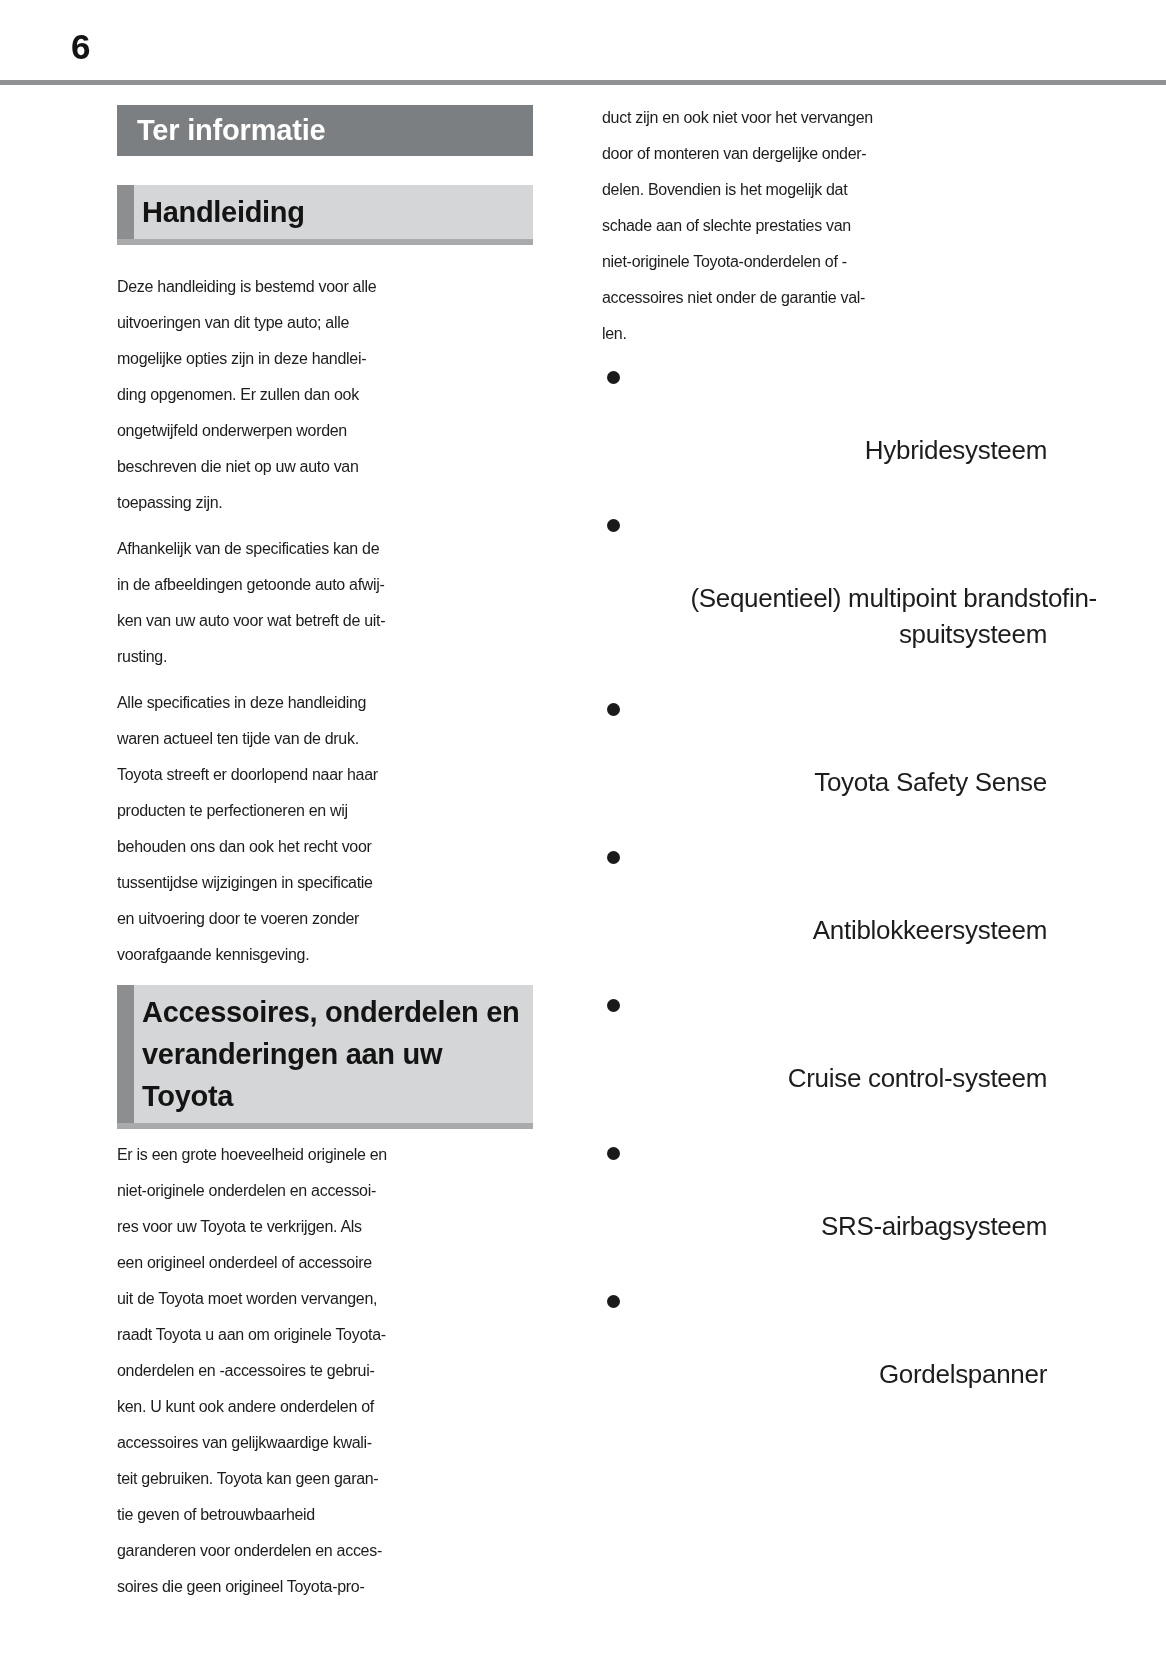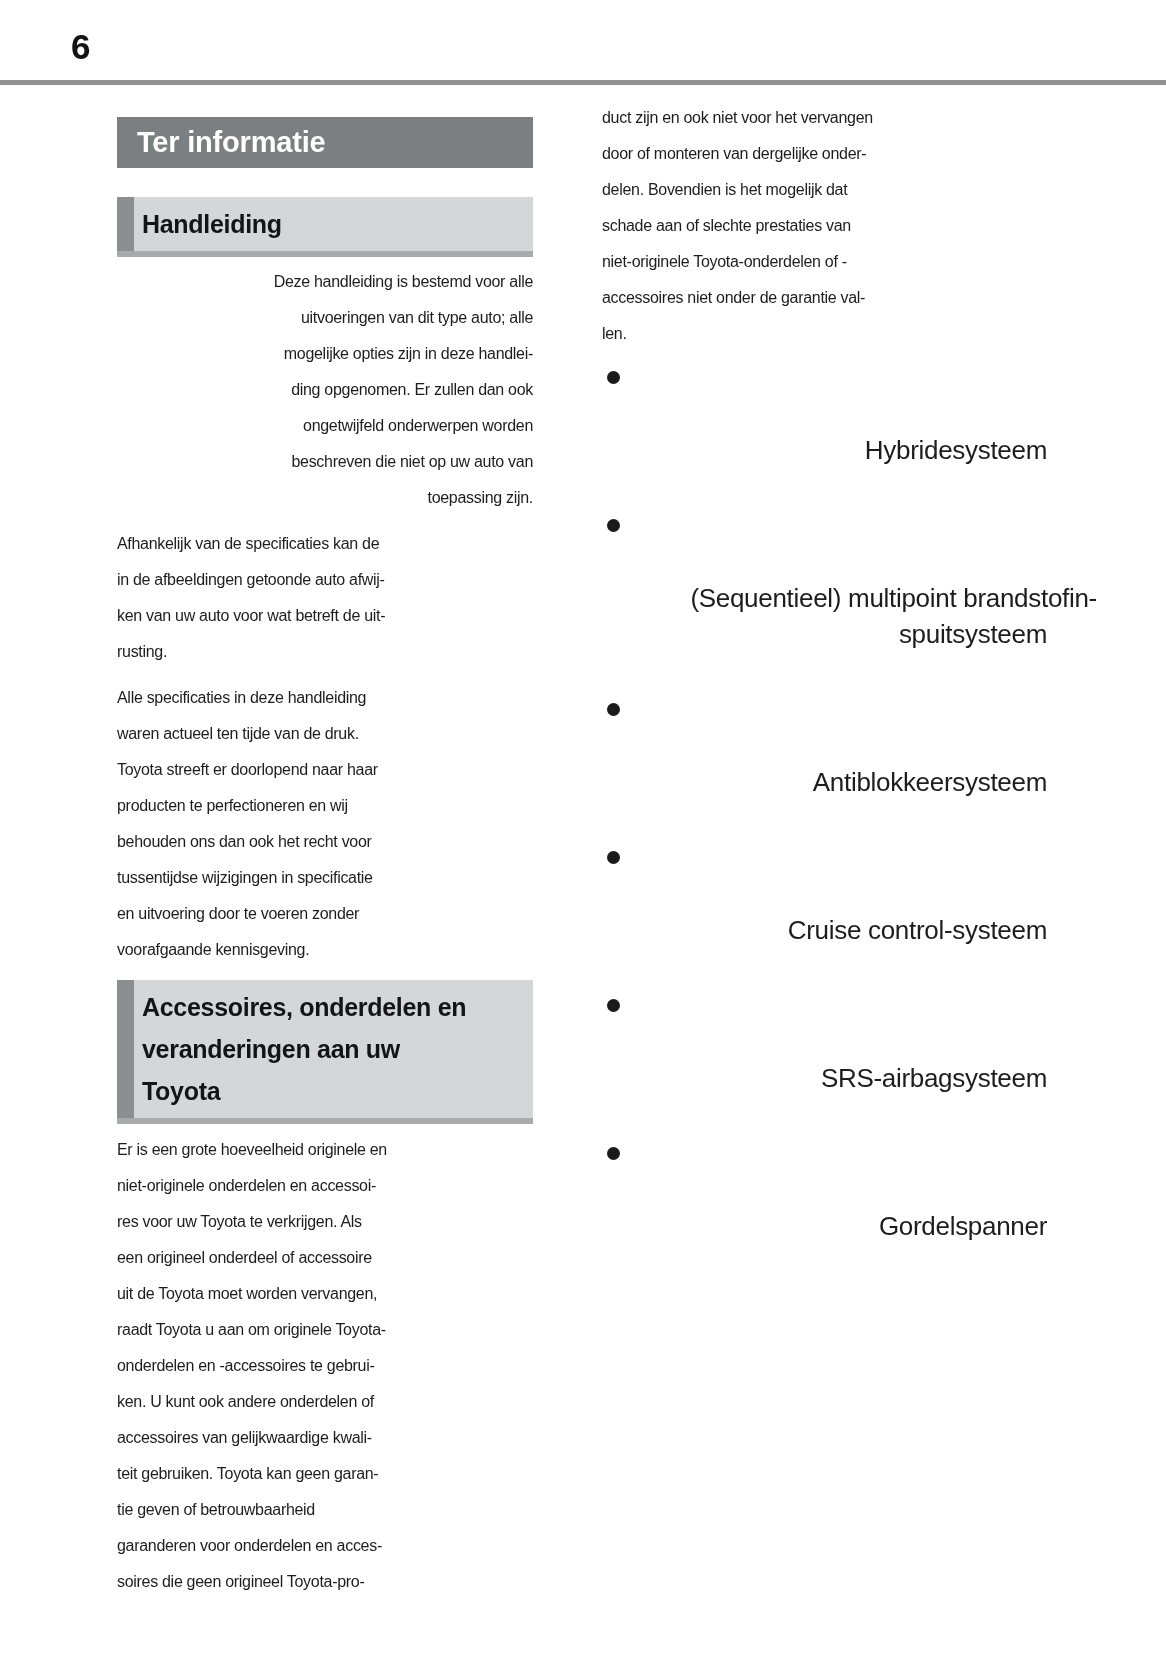--- a/index.html
+++ b/index.html
@@ -42,47 +42,46 @@
   .chapter-header {
     height: 51px;
     line-height: 51px;
     background: #7c7f81;
     color: #ffffff;
     font-size: 29px;
     font-weight: bold;
     letter-spacing: -0.2px;
     padding-left: 20px;
     box-sizing: border-box;
-    margin-top: 12px;
   }
   .section-header {
     background: #d5d6d8;
     border-left: 17px solid #8c8e90;
     box-shadow: 0 6px 0 #a8aaac;
     padding: 6px 0 6px 8px;
-    font-size: 25px;
+    font-size: 29px;
     font-weight: bold;
     letter-spacing: -0.3px;
     line-height: 42px;
     color: #141414;
     white-space: pre;
   }
   .sh-handleiding { margin-top: 29px; }
   .sh-accessoires { margin-top: 12px; }
   .sh-inbouw      { margin-top: 20px; }
 
   .para {
     font-size: 16px;
     line-height: 36px;
     letter-spacing: -0.3px;
     white-space: pre;
     color: #1d1d1d;
   }
   .para + .para { margin-top: 10px; }
-  .para-first-left  { margin-top: 13px; text-align: right; }
+  .para-first-left  { margin-top: 30px; }
   .para-after-header { margin-top: 14px; }
 
   .bullet-list { margin-top: 8px; }
   .bullet-item {
     position: relative;
     padding-left: 33px;
     font-size: 26px;
     line-height: 36px;
     letter-spacing: -0.3px;
     white-space: pre;
@@ -168,20 +167,24 @@
         <span class="bullet-dot"></span>
         <span>Hybridesysteem</span>
       </div>
       <div class="bullet-item">
         <span class="bullet-dot"></span>
         <span>(Sequentieel) multipoint brandstofin-
 spuitsysteem</span>
       </div>
       <div class="bullet-item">
         <span class="bullet-dot"></span>
+        <span>Toyota Safety Sense</span>
+      </div>
+      <div class="bullet-item">
+        <span class="bullet-dot"></span>
         <span>Antiblokkeersysteem</span>
       </div>
       <div class="bullet-item">
         <span class="bullet-dot"></span>
         <span>Cruise control-systeem</span>
       </div>
       <div class="bullet-item">
         <span class="bullet-dot"></span>
         <span>SRS-airbagsysteem</span>
       </div>

